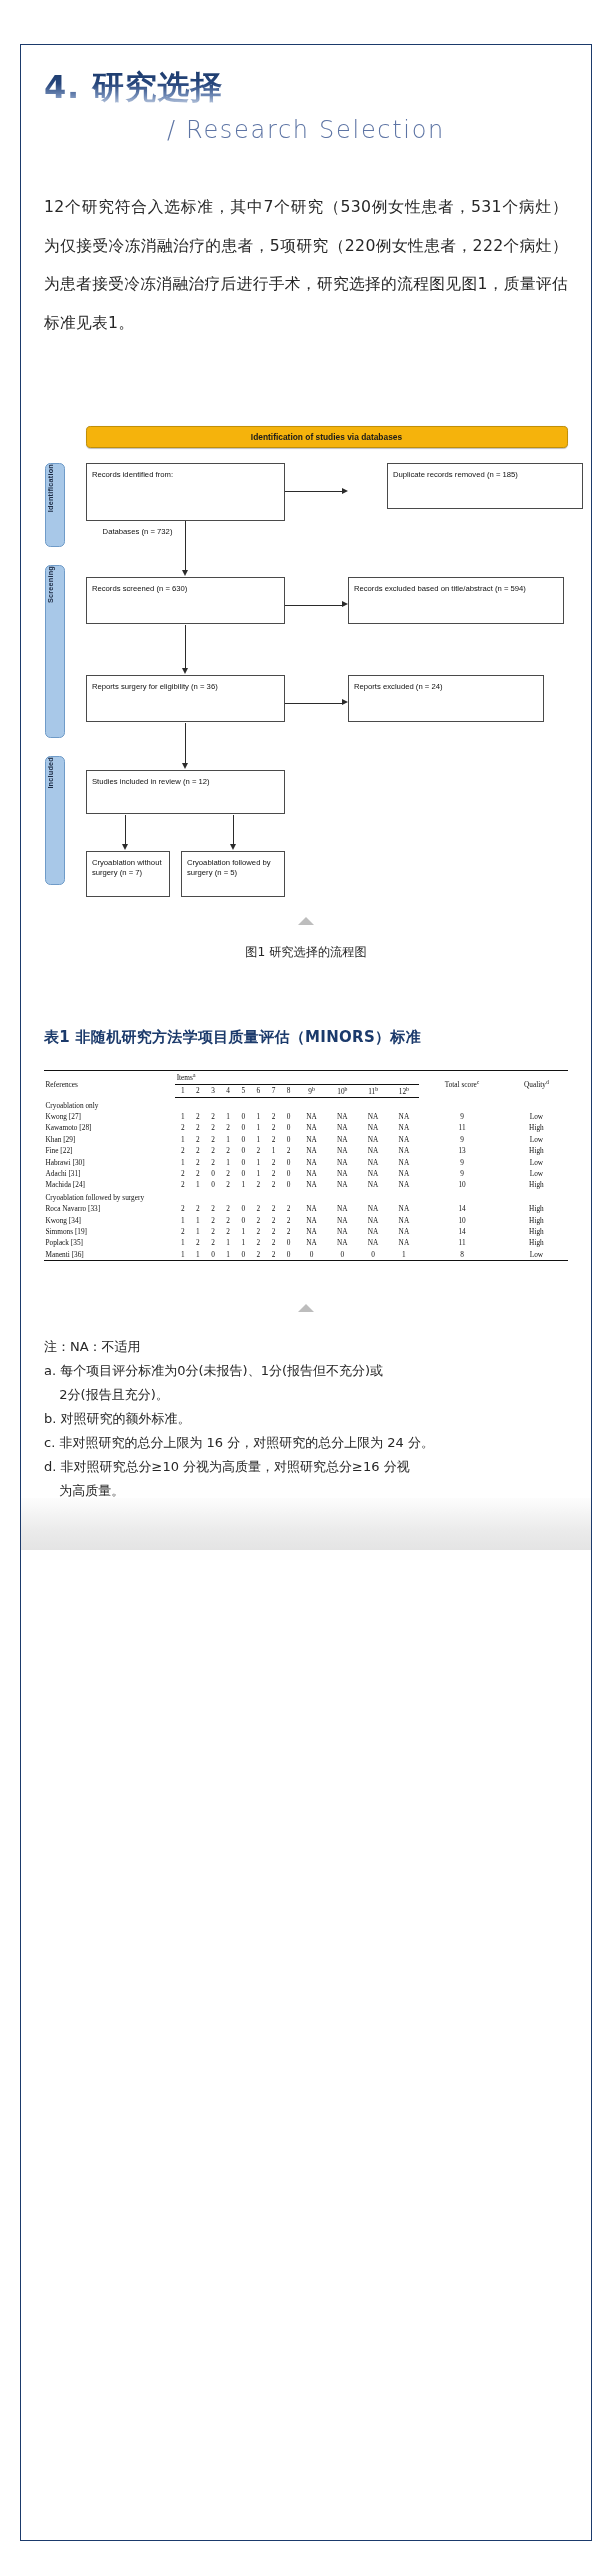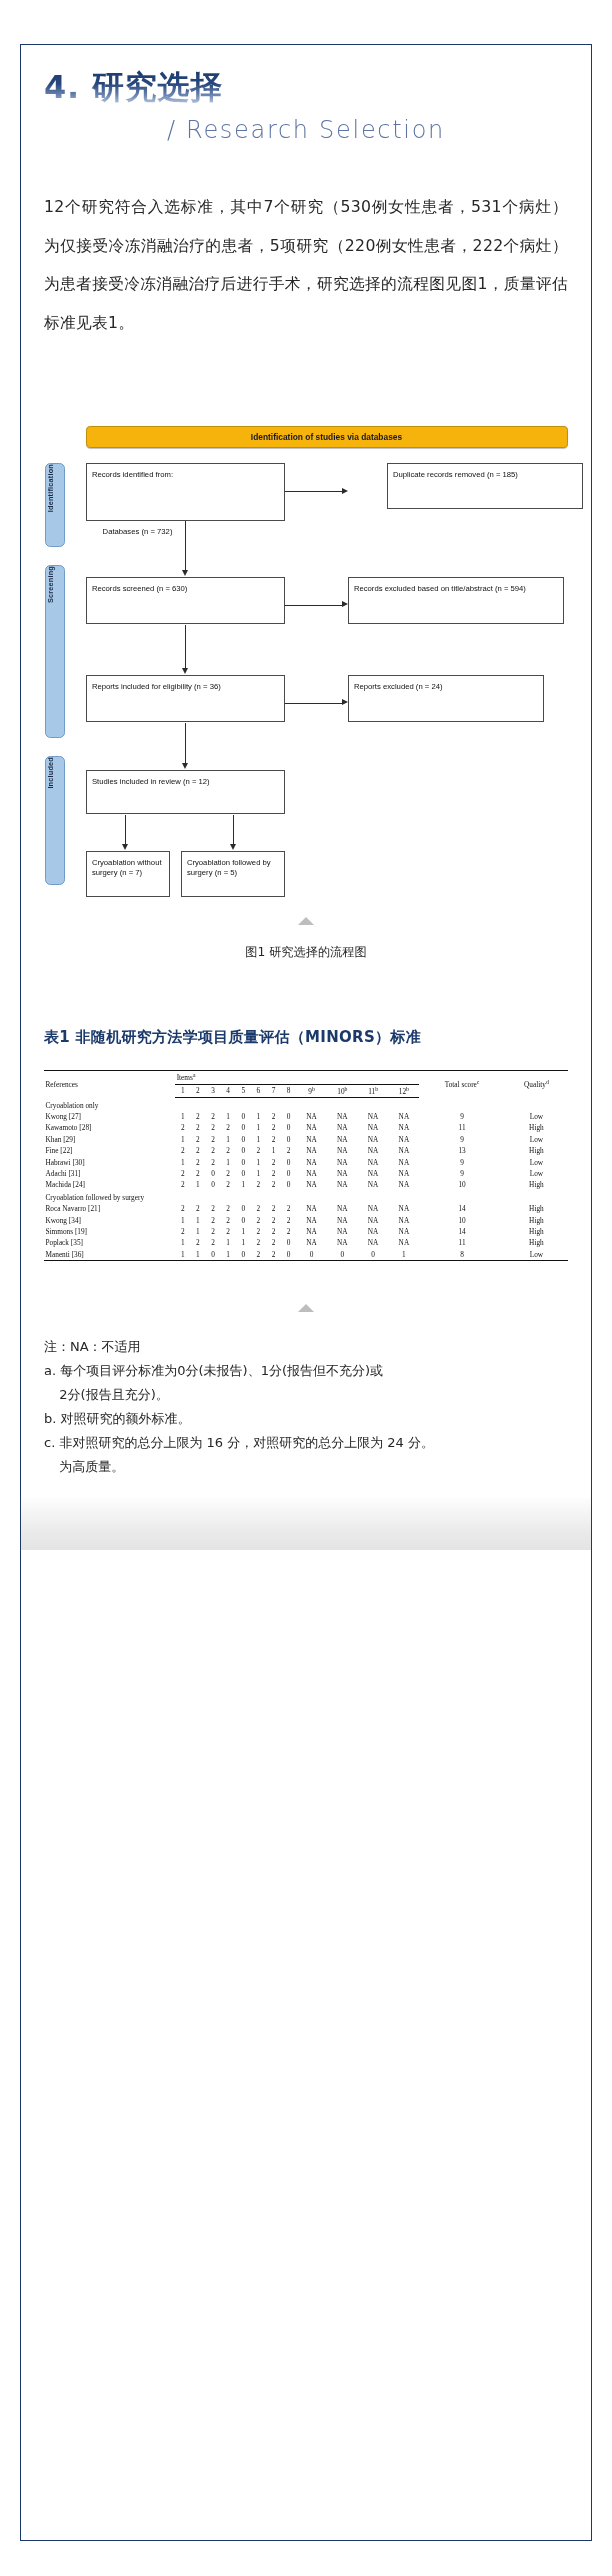--- a/index.html
+++ b/index.html
@@ -259,21 +259,21 @@
             <span>on title/abstract</span>
             <span>(n = 594)</span>
           </div>
           <div class="pline" style="left:240px;top:147px;width:57px;height:1.1px;"></div>
           <div class="parrow right" style="left:297px;top:143px;"></div>
 
           <div class="pline" style="left:140px;top:167px;width:1.1px;height:44px;"></div>
           <div class="parrow down" style="left:137px;top:210px;"></div>
 
           <div class="pbox" style="left:41px;top:217px;width:199px;height:47px;">
-            <span>Reports included for eligibility</span>
+            <span>Reports surgery for eligibility</span>
             <span>(n = 36)</span>
           </div>
           <div class="pbox" style="left:303px;top:217px;width:196px;height:47px;">
             <span>Reports excluded</span>
             <span>(n = 24)</span>
           </div>
           <div class="pline" style="left:240px;top:245px;width:57px;height:1.1px;"></div>
           <div class="parrow right" style="left:297px;top:241px;"></div>
 
           <div class="pline" style="left:140px;top:265px;width:1.1px;height:41px;"></div>
@@ -465,21 +465,21 @@
             <td>NA</td>
             <td>NA</td>
             <td>NA</td>
             <td>10</td>
             <td>High</td>
           </tr>
           <tr>
             <td class="section" colspan="15">Cryoablation followed by surgery</td>
           </tr>
           <tr>
-            <td class="ref">Roca Navarro [21]</td>
+            <td class="ref">Roca Navarro [33]</td>
             <td>2</td>
             <td>2</td>
             <td>2</td>
             <td>2</td>
             <td>0</td>
             <td>2</td>
             <td>2</td>
             <td>2</td>
             <td>NA</td>
             <td>NA</td>
@@ -562,17 +562,18 @@
     <div style="margin-top:43px;">
       <div class="tri-marker"></div>
     </div>
 
     <div class="notes">
       <p>注：NA：不适用</p>
       <p class="hang">a. 每个项目评分标准为0分(未报告)、1分(报告但不充分)或</p>
       <p class="sub">2分(报告且充分)。</p>
       <p class="hang">b. 对照研究的额外标准。</p>
       <p class="hang">c. 非对照研究的总分上限为 16 分，对照研究的总分上限为 24 分。</p>
+      <p class="hang">d. 非对照研究总分≥10 分视为高质量，对照研究总分≥16 分视</p>
       <p class="sub">为高质量。</p>
     </div>
   </div>
 </div>
 
 
 </body></html>

